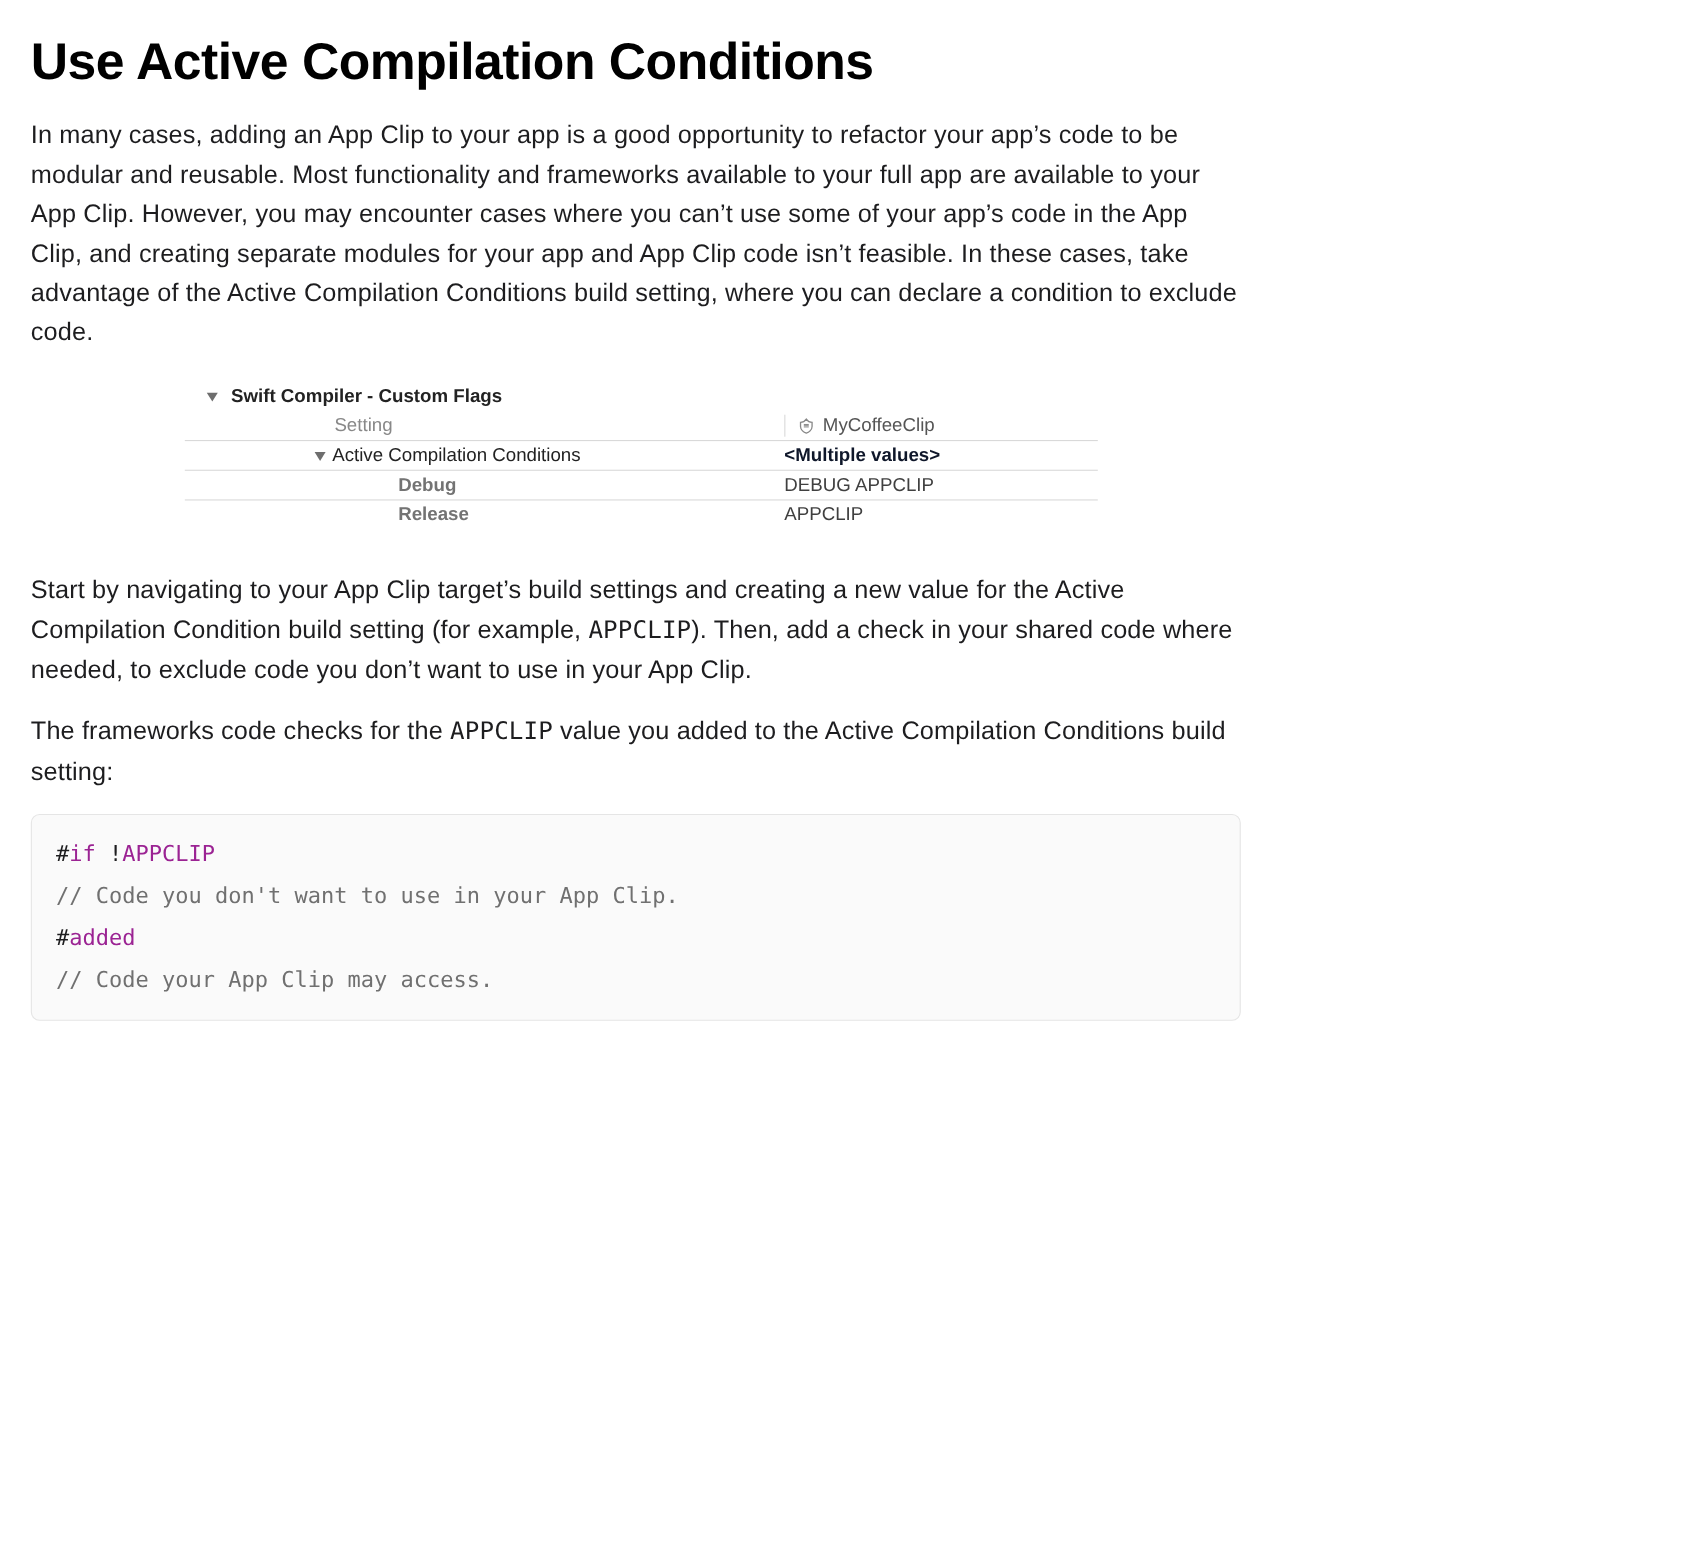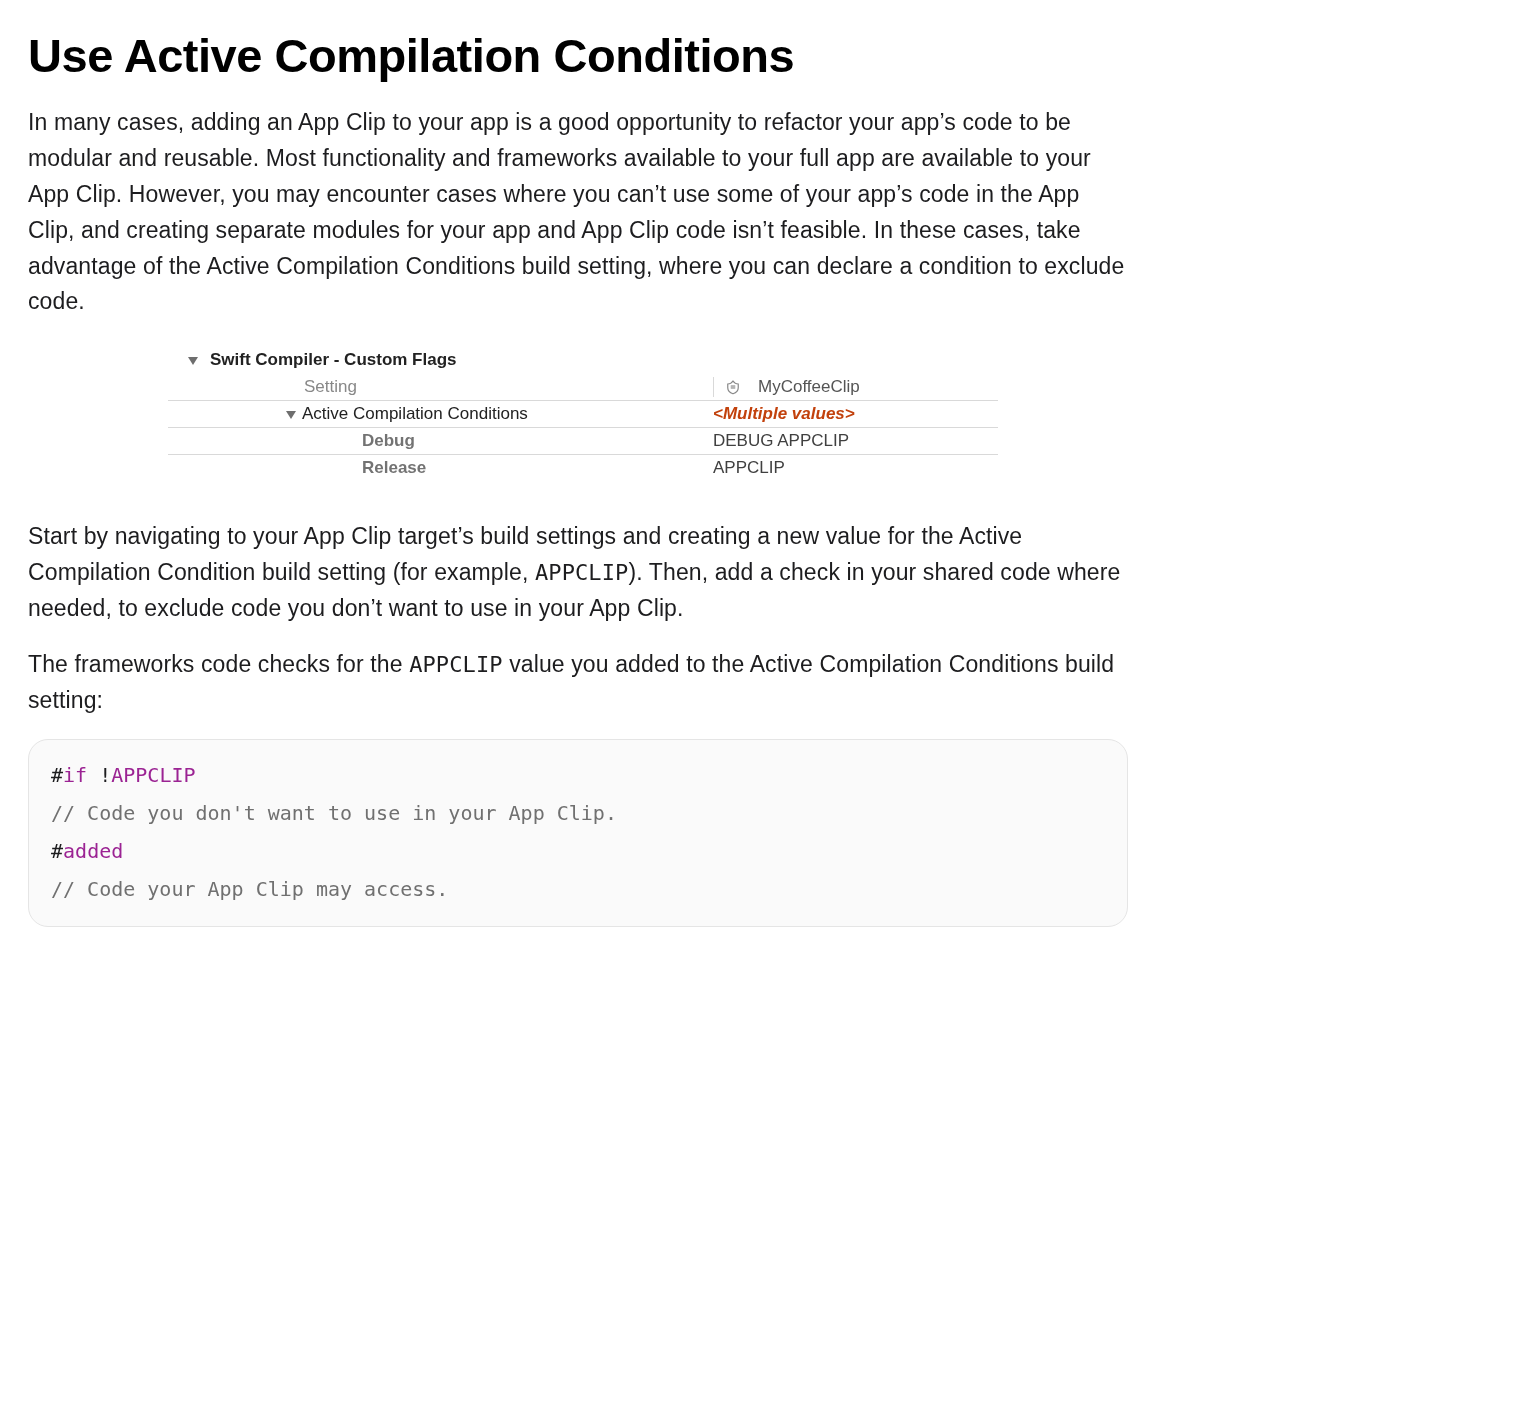--- a/index.html
+++ b/index.html
@@ -72,37 +72,36 @@
       color: #888;
       font-weight: 500;
       padding-left: 136px;
       font-size: 17px;
     }
     .bs-header .bs-right {
       color: #555;
       font-weight: 500;
       border-left: 1px solid #d9d9d9;
       padding-left: 10px;
-      gap: 16px;
+      gap: 6px;
     }
     .bs-divider-top {
       border-top: 1px solid #d9d9d9;
     }
     .bs-subgroup {
       font-weight: 400;
       color: #222;
       display: flex;
       align-items: center;
       gap: 6px;
       padding-left: 118px;
     }
     .bs-subgroup-value {
-      color: #c2410c;
+      color: #0f172a;
       font-weight: 600;
-      font-style: italic;
     }
     .bs-item-label {
       font-weight: 700;
       color: #737373;
       padding-left: 194px;
     }
     .bs-item-value {
       font-weight: 400;
       color: #404040;
     }
@@ -117,21 +116,21 @@
     }
     .app-icon {
       color: #888;
       display: inline-flex;
     }
 
     
     .code-block {
       background: #fafafa;
       border: 1px solid #e5e5e5;
-      border-radius: 20px;
+      border-radius: 8px;
       padding: 16px 22px 18px 22px;
       margin-top: 14px;
       font-family: "SF Mono", SFMono-Regular, ui-monospace, Menlo, Consolas, monospace;
       font-size: 20px;
       line-height: 1.9;
       color: #1d1d1f;
     }
     .code-line { white-space: pre; }
     .tok-keyword { color: #9b2393; }
     .tok-comment { color: #707070; }

